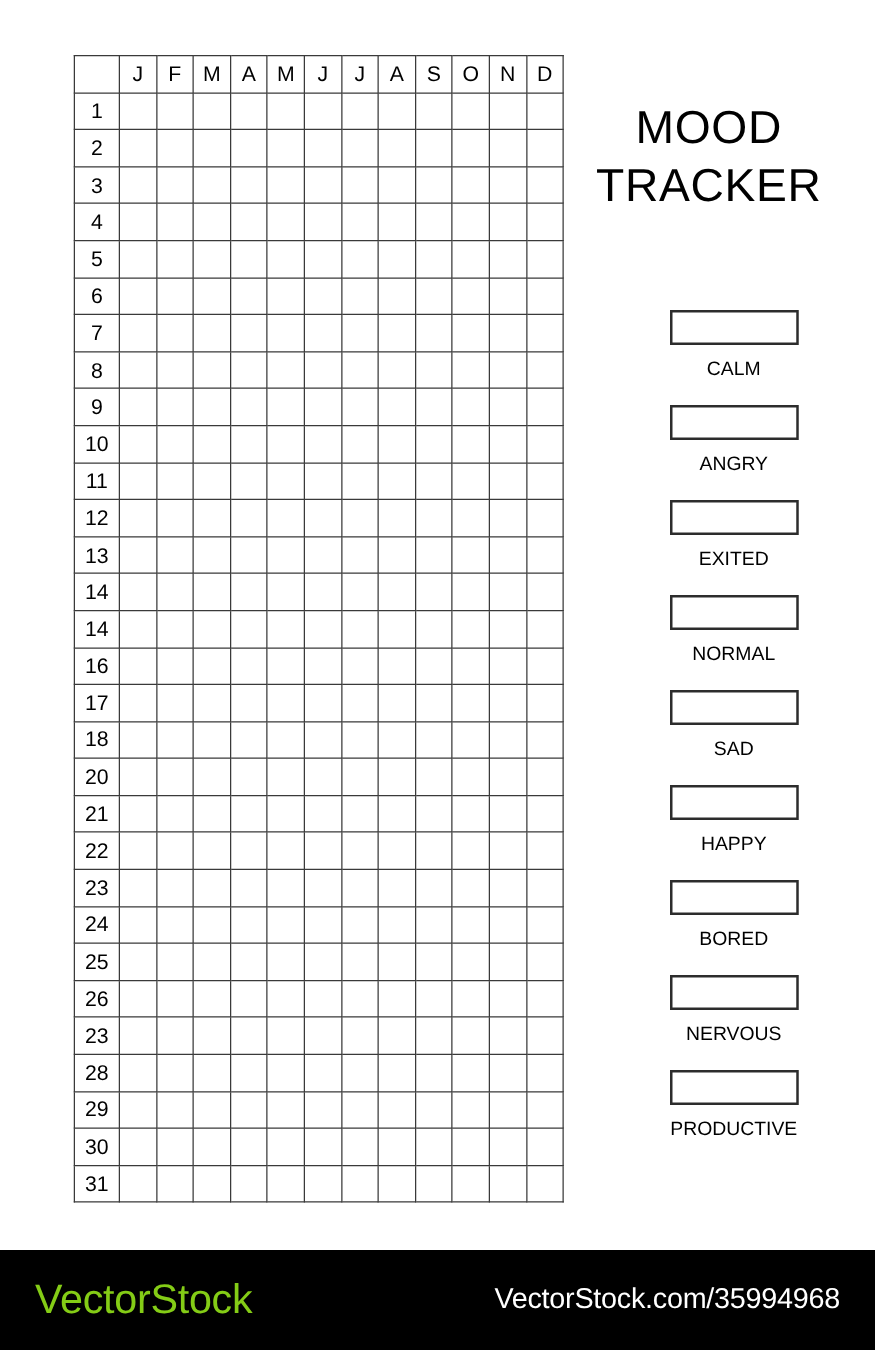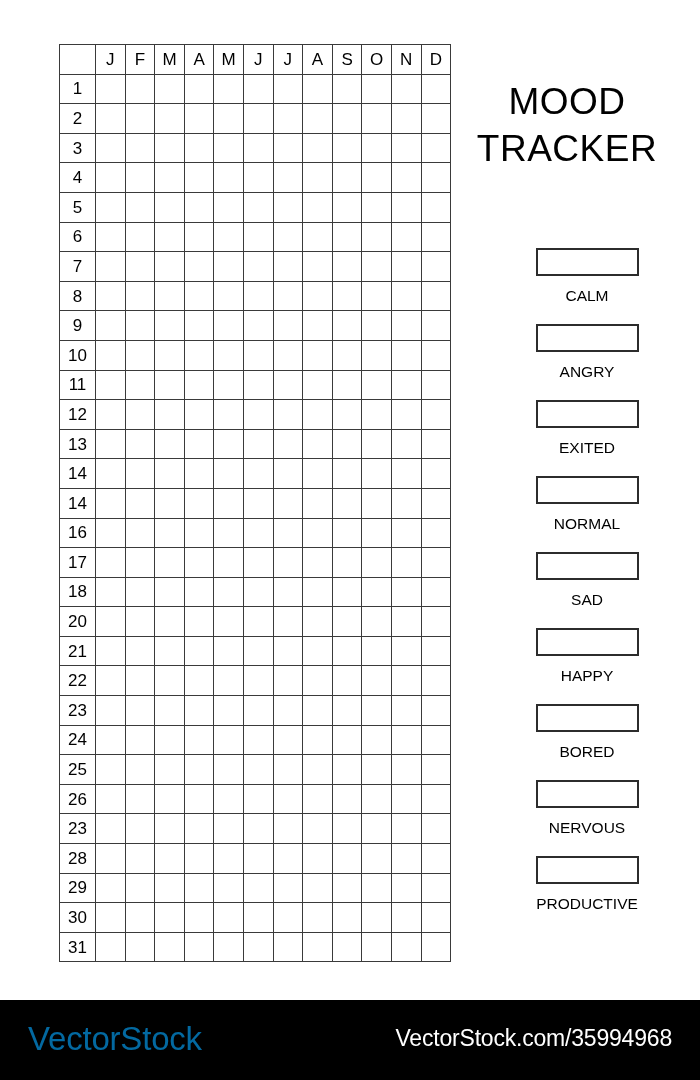--- a/index.html
+++ b/index.html
@@ -110,21 +110,21 @@
     top: 1000px;
     width: 700px;
     height: 80px;
     background: #000000;
   }
   #watermark-brand {
     position: absolute;
     left: 28px;
     top: 22px;
     font-size: 33px;
-    color: #0369a1;
+    color: #84cc16;
     line-height: 1;
     letter-spacing: -0.2px;
   }
   #watermark-url {
     position: absolute;
     right: 28px;
     top: 27px;
     font-size: 23px;
     color: #ffffff;
     line-height: 1;

